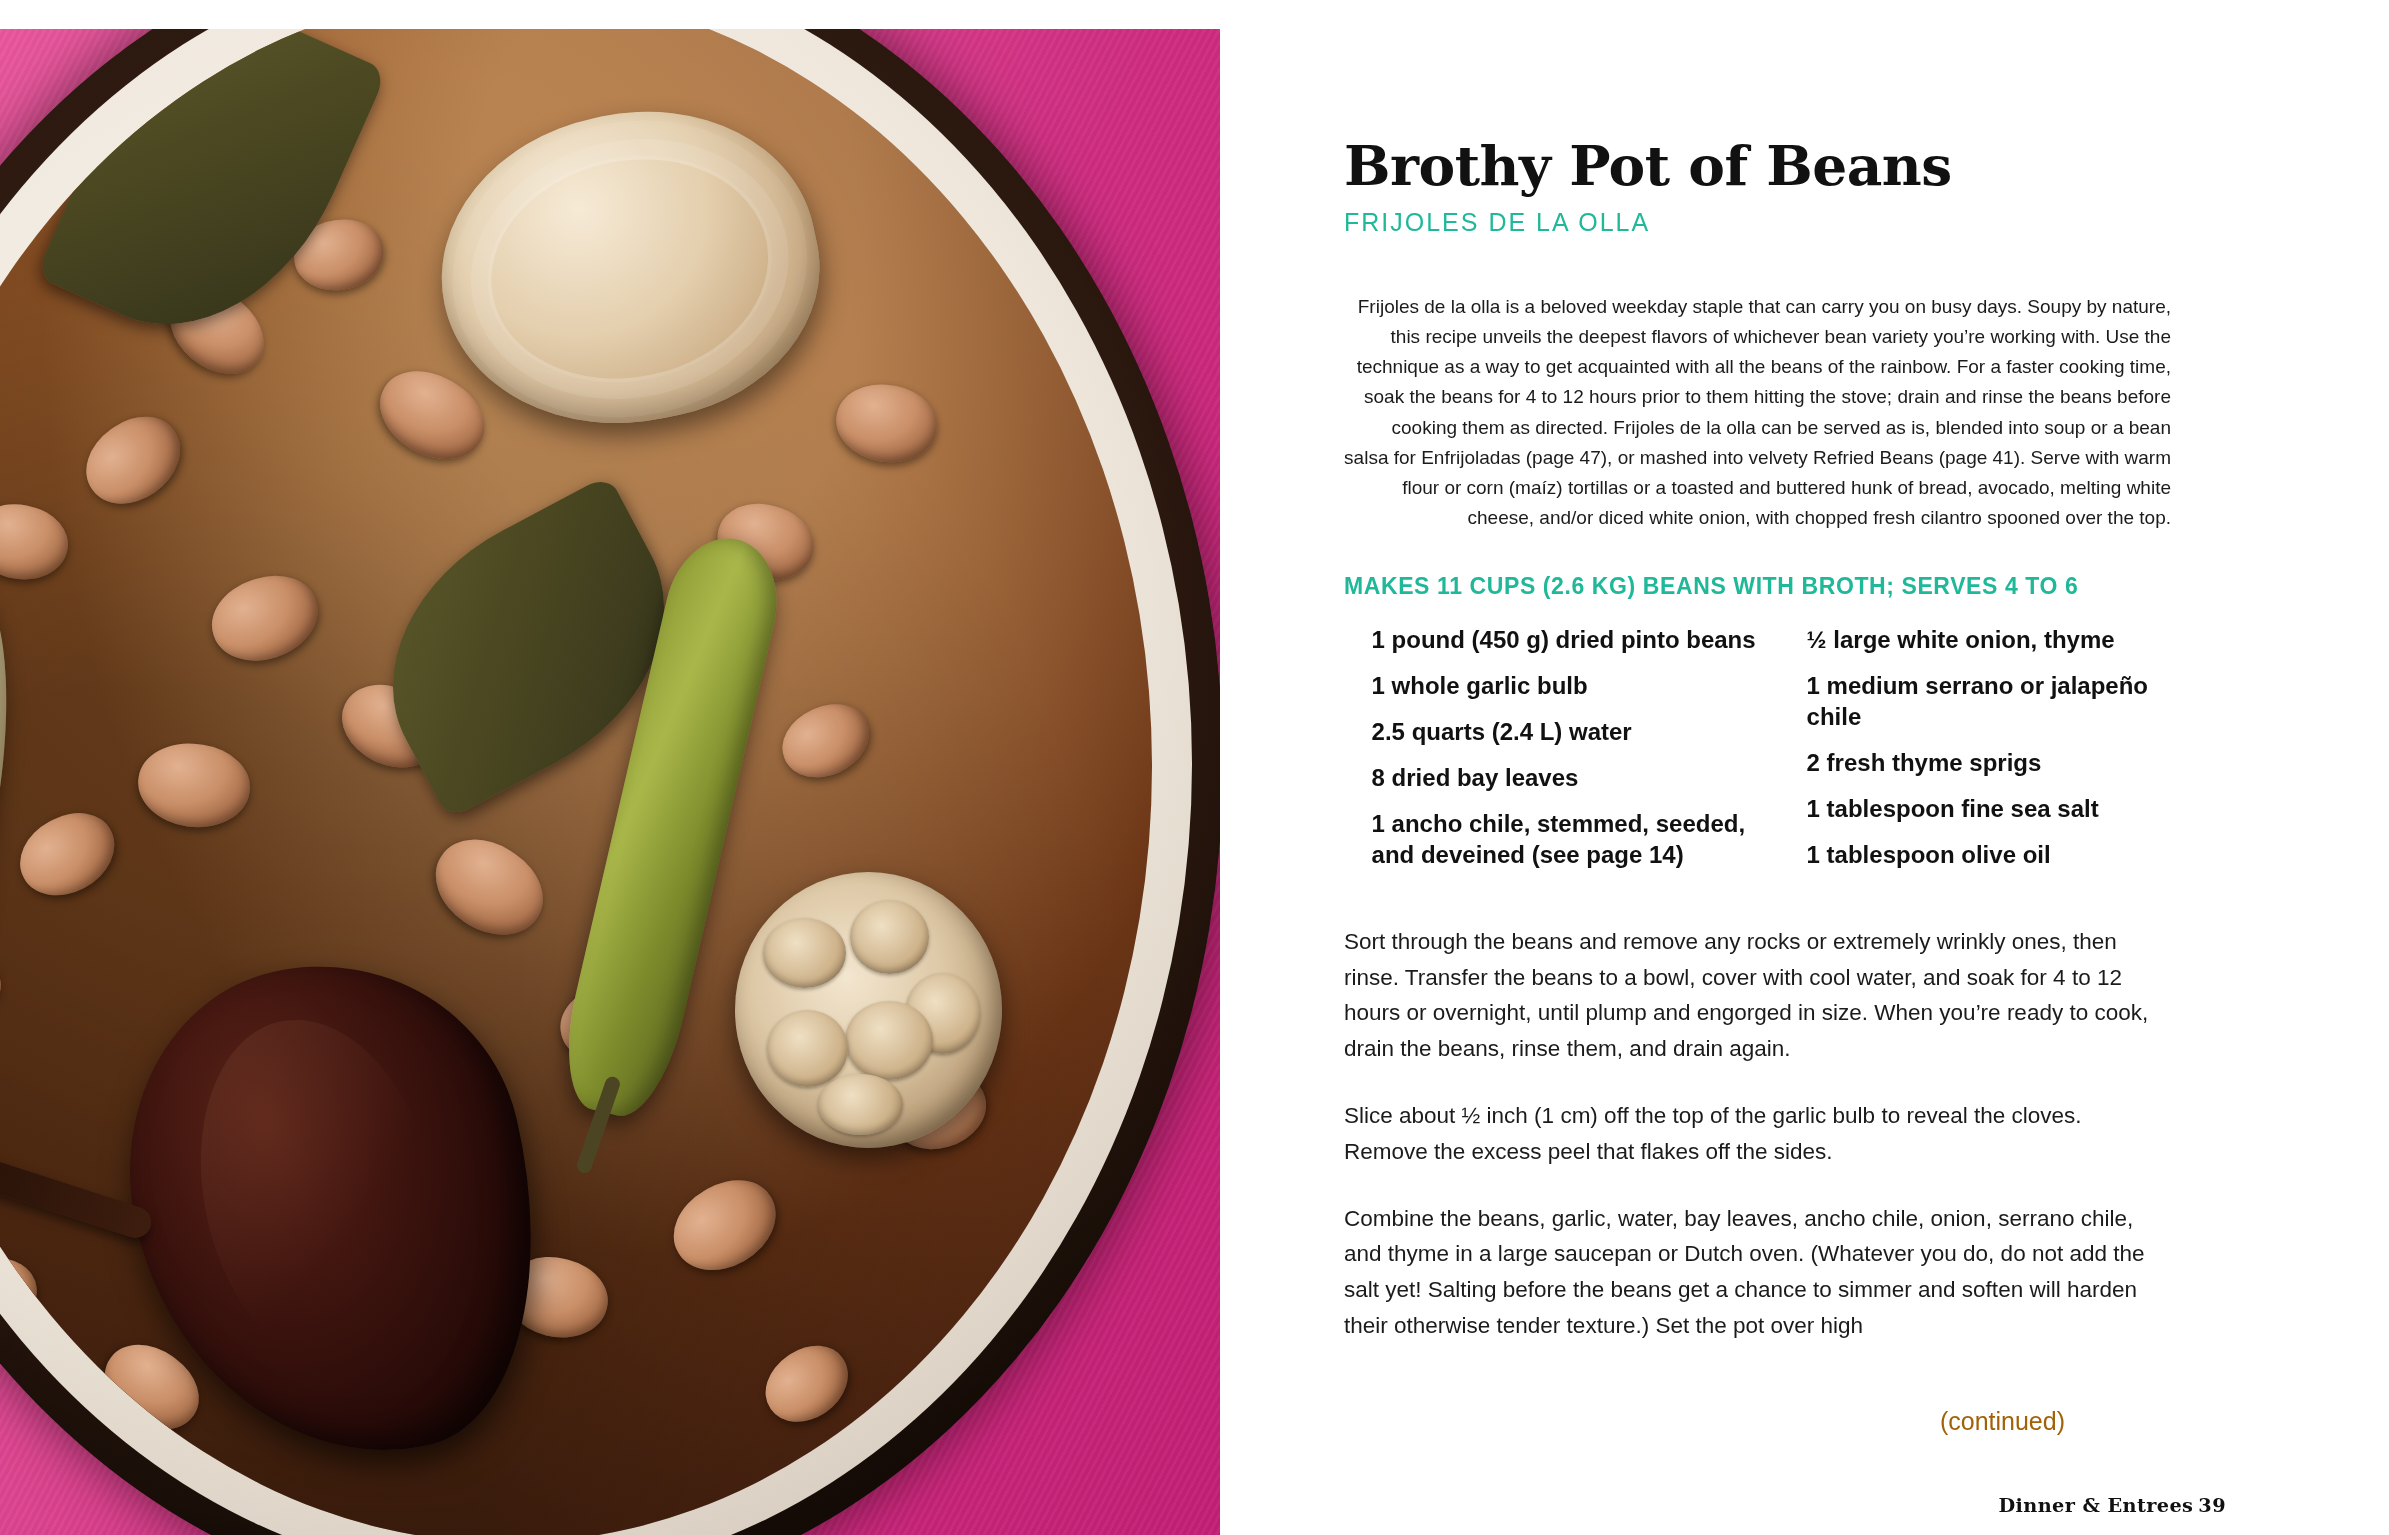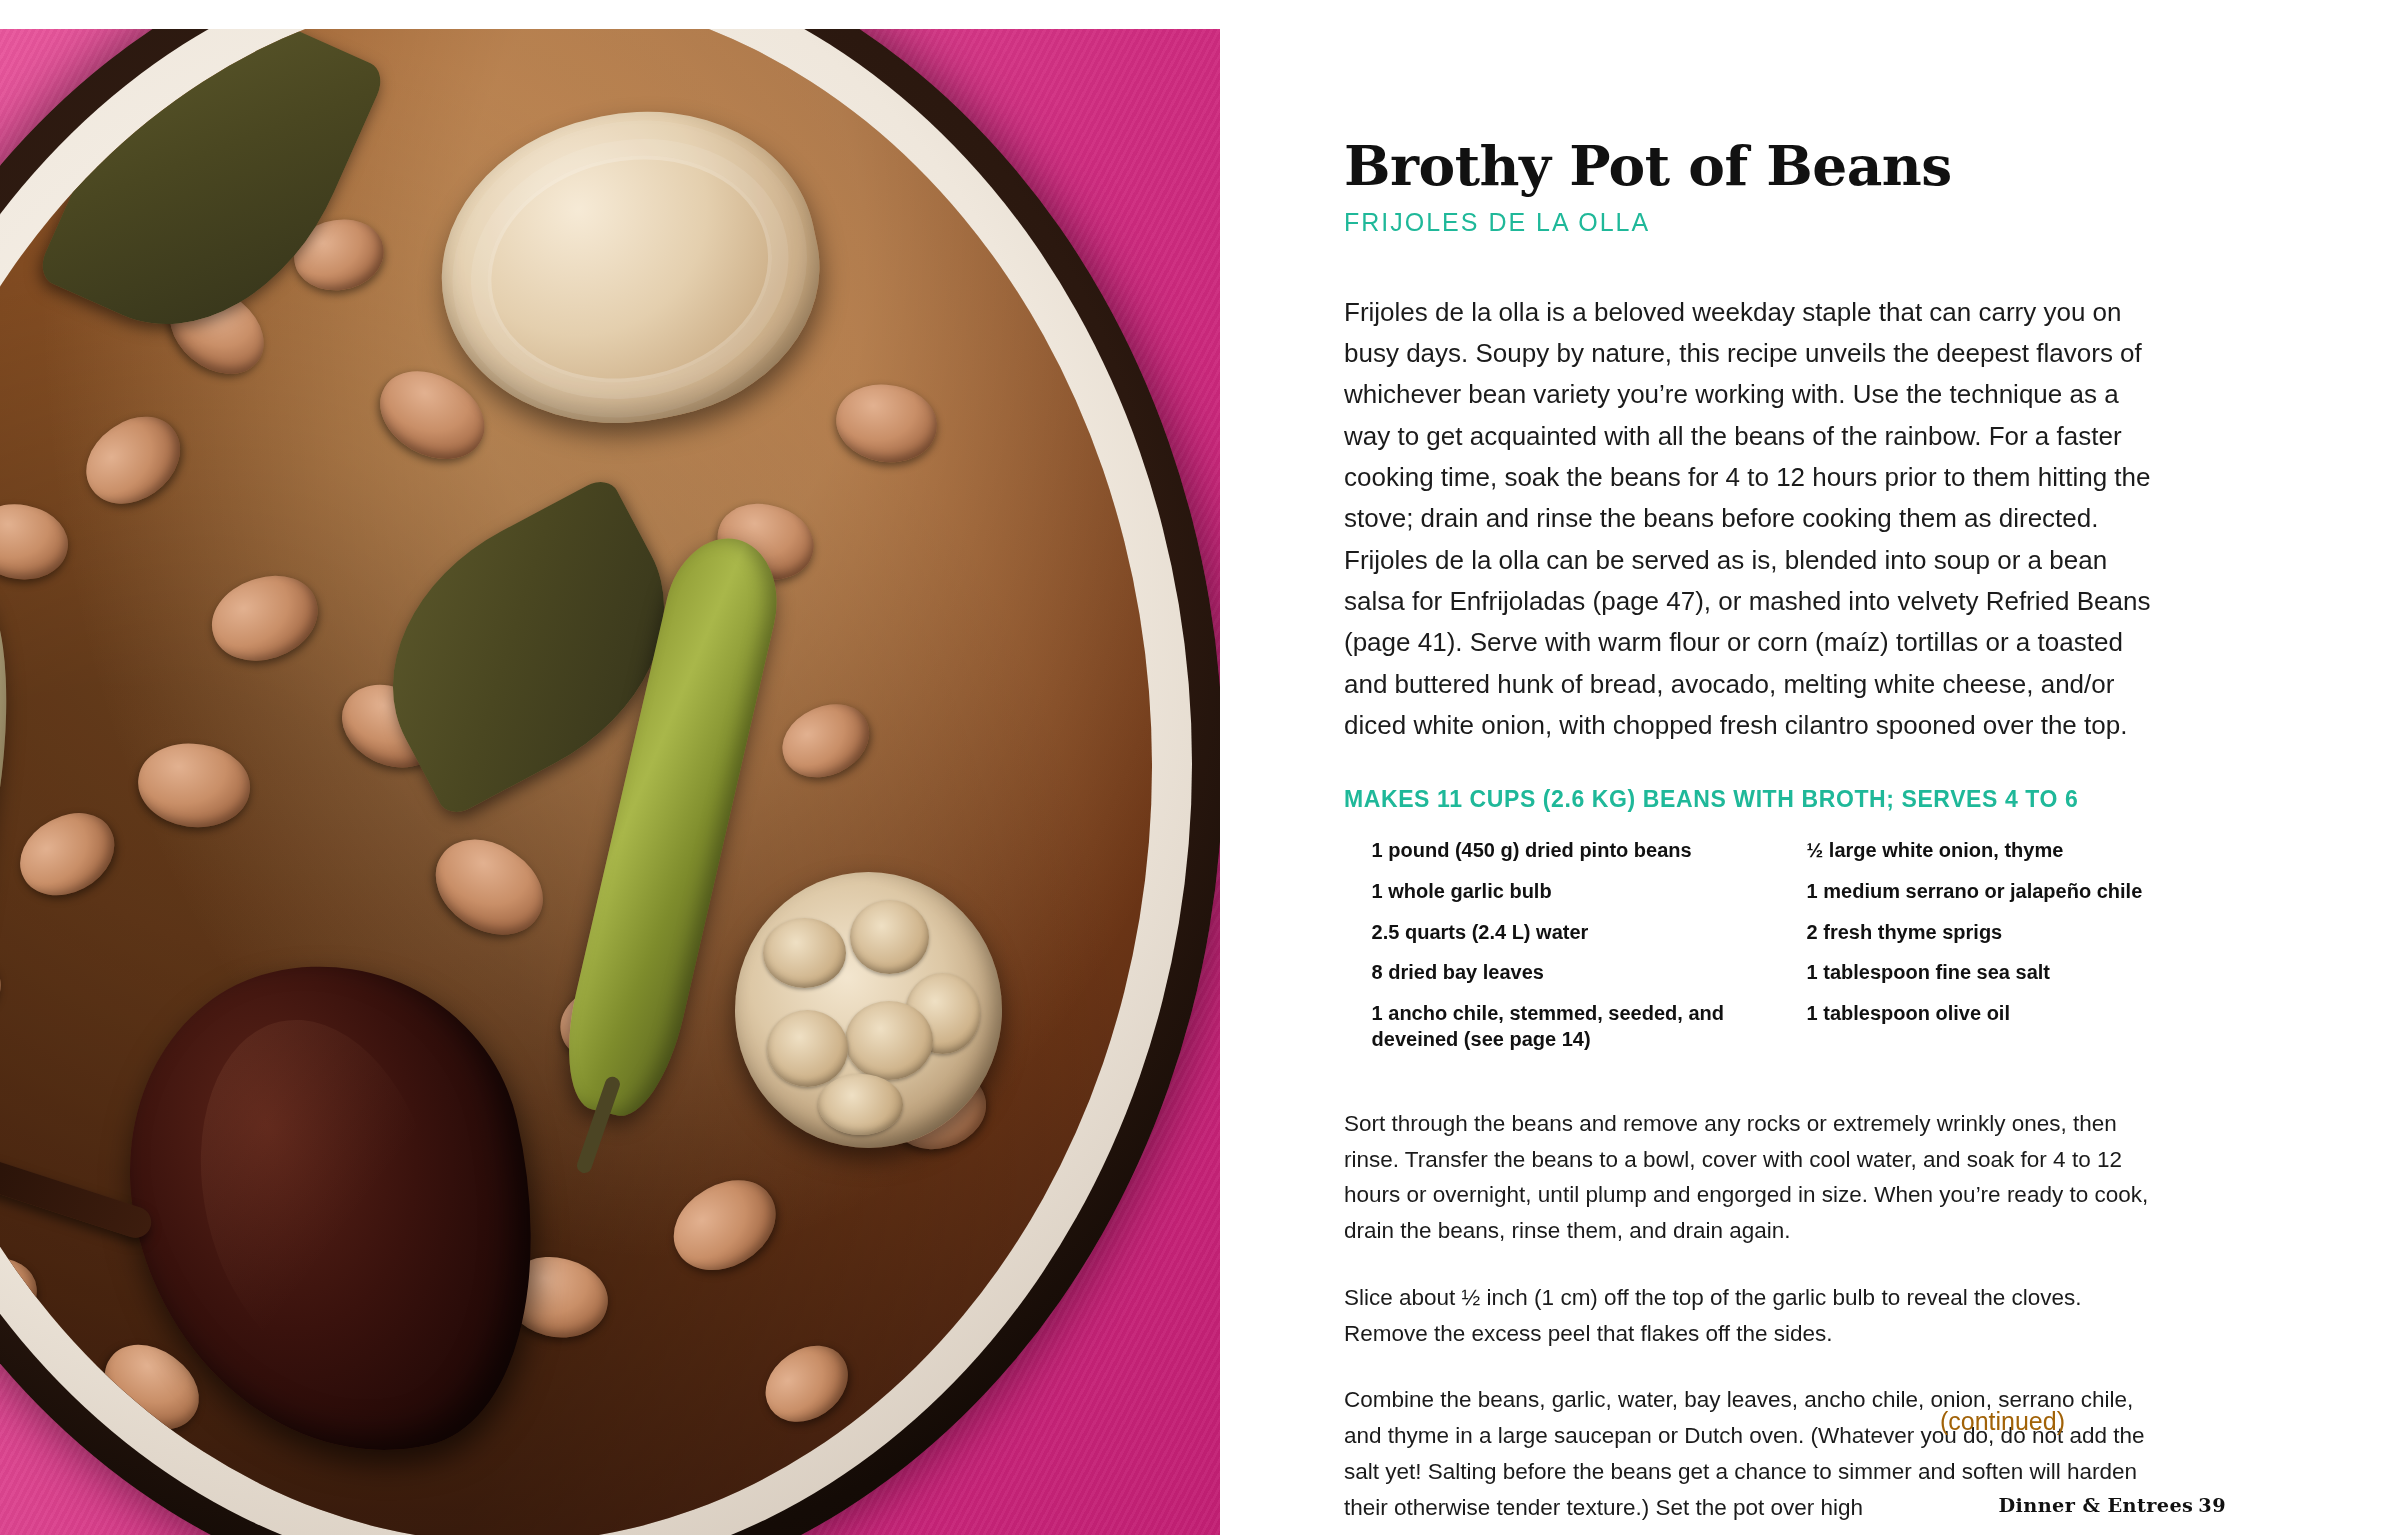--- a/index.html
+++ b/index.html
@@ -209,44 +209,45 @@
   }
   .subtitle {
     font-family: "Liberation Sans", sans-serif;
     font-size: 25px;
     letter-spacing: 2px;
     color: #1fb899;
     margin: 0 0 55px 0;
     font-weight: 400;
   }
   .intro {
-    font-size: 26px;
+    font-size: 19px;
     line-height: 1.59;
     color: #1b1b1b;
     margin: 0 0 40px 0;
     max-width: 827px;
+    text-align: right;
   }
   .yield {
     font-size: 23px;
     letter-spacing: 0.6px;
     color: #1fb899;
     font-weight: 700;
     margin: 0 0 24px 0;
   }
   .ingredients {
     display: flex;
     gap: 40px;
     margin: 0 0 39px 27.6px;
   }
   .ing-col {
     flex: 1 1 0;
     max-width: 395px;
   }
   .ing-item {
-    font-size: 20px;
+    font-size: 24px;
     line-height: 1.3;
     font-weight: 700;
     color: #111111;
     margin-bottom: 14.7px;
   }
   .steps p {
     font-size: 22.5px;
     line-height: 1.59;
     color: #1b1b1b;
     margin: 0 0 31px 0;

